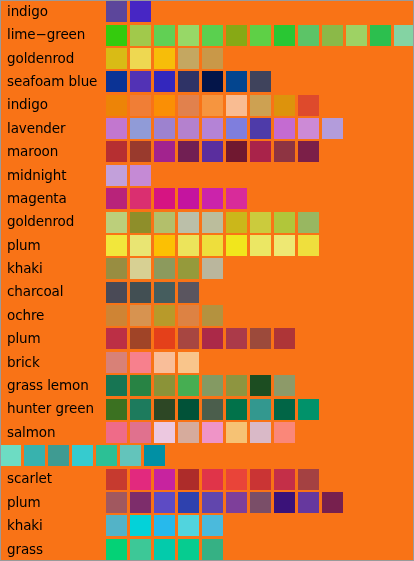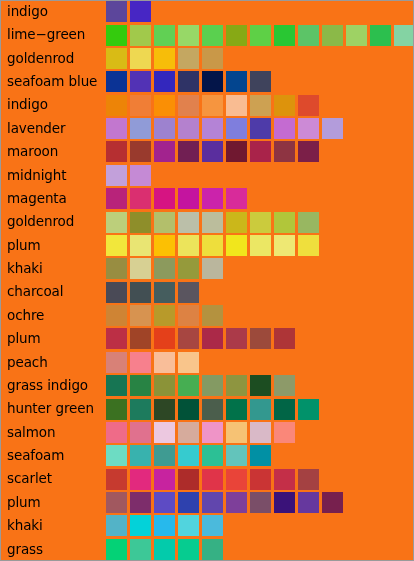--- a/index.html
+++ b/index.html
@@ -248,30 +248,30 @@
           <div class="swatch" style="background: rgb(160, 68, 39);"></div>
           <div class="swatch" style="background: rgb(228, 64, 26);"></div>
           <div class="swatch" style="background: rgb(167, 70, 65);"></div>
           <div class="swatch" style="background: rgb(171, 41, 72);"></div>
           <div class="swatch" style="background: rgb(171, 58, 73);"></div>
           <div class="swatch" style="background: rgb(156, 74, 59);"></div>
           <div class="swatch" style="background: rgb(174, 53, 55);"></div>
         </div>
       </div>
       <div class="row">
-        <div class="row-label">peach</div>
+        <div class="row-label">brick</div>
         <div class="swatches">
           <div class="swatch" style="background: rgb(216, 129, 119);"></div>
           <div class="swatch" style="background: rgb(247, 128, 141);"></div>
           <div class="swatch" style="background: rgb(249, 190, 153);"></div>
           <div class="swatch" style="background: rgb(249, 197, 139);"></div>
         </div>
       </div>
       <div class="row">
-        <div class="row-label">grass indigo</div>
+        <div class="row-label">grass lemon</div>
         <div class="swatches">
           <div class="swatch" style="background: rgb(23, 117, 83);"></div>
           <div class="swatch" style="background: rgb(40, 131, 68);"></div>
           <div class="swatch" style="background: rgb(139, 147, 56);"></div>
           <div class="swatch" style="background: rgb(70, 174, 82);"></div>
           <div class="swatch" style="background: rgb(132, 154, 99);"></div>
           <div class="swatch" style="background: rgb(142, 149, 64);"></div>
           <div class="swatch" style="background: rgb(28, 77, 33);"></div>
           <div class="swatch" style="background: rgb(141, 154, 105);"></div>
         </div>
@@ -297,21 +297,20 @@
           <div class="swatch" style="background: rgb(224, 113, 142);"></div>
           <div class="swatch" style="background: rgb(236, 200, 224);"></div>
           <div class="swatch" style="background: rgb(214, 171, 156);"></div>
           <div class="swatch" style="background: rgb(239, 148, 199);"></div>
           <div class="swatch" style="background: rgb(246, 194, 116);"></div>
           <div class="swatch" style="background: rgb(217, 185, 199);"></div>
           <div class="swatch" style="background: rgb(250, 135, 121);"></div>
         </div>
       </div>
       <div class="row">
-        <div class="row-label">seafoam</div>
         <div class="swatches">
           <div class="swatch" style="background: rgb(109, 220, 195);"></div>
           <div class="swatch" style="background: rgb(56, 178, 174);"></div>
           <div class="swatch" style="background: rgb(63, 155, 146);"></div>
           <div class="swatch" style="background: rgb(54, 203, 207);"></div>
           <div class="swatch" style="background: rgb(44, 192, 149);"></div>
           <div class="swatch" style="background: rgb(99, 196, 187);"></div>
           <div class="swatch" style="background: rgb(1, 144, 164);"></div>
         </div>
       </div>

